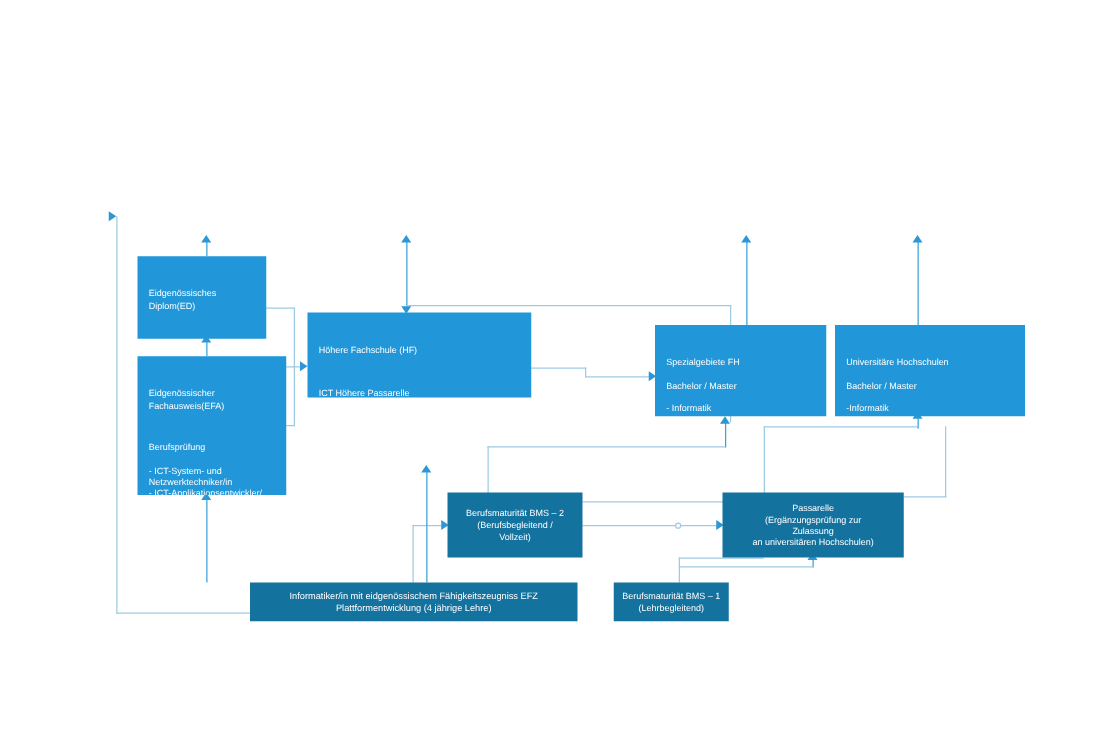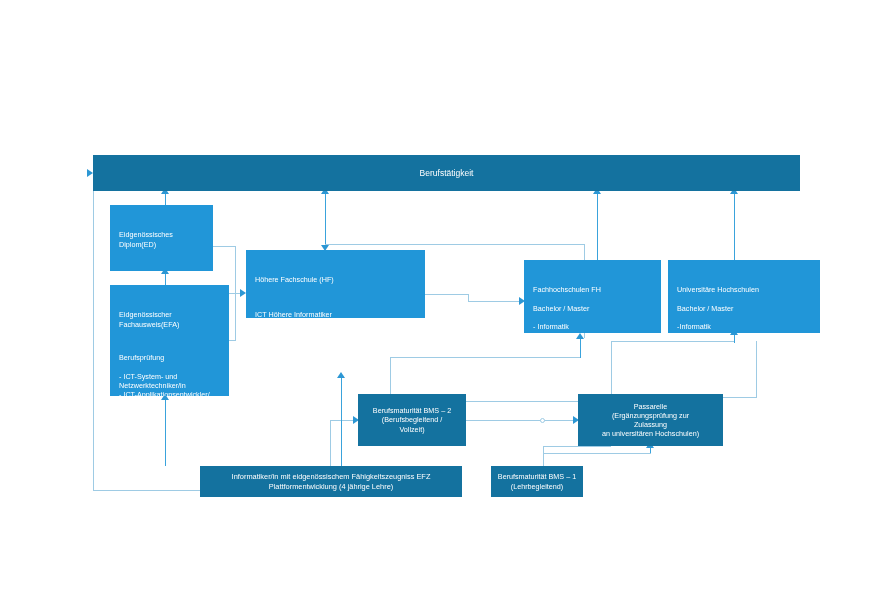--- a/index.html
+++ b/index.html
@@ -151,23 +151,20 @@
   <div class="ln v" style="left:543px; top:446px; height:20px;"></div>
   <div class="ln h" style="left:543px; top:446px; width:68px;"></div>
 
   <div class="ln v strong" style="left:650px; top:446px; height:8px;"></div>
   <div class="ln h" style="left:543px; top:453px; width:108px;"></div>
   <div class="arw up" style="left:646px; top:442px;"></div>
 
   <div class="ln h" style="left:723px; top:397px; width:34px;"></div>
   <div class="ln v" style="left:756px; top:341px; height:57px;"></div>
 
-  <div class="box dark center-text" style="left:93px; top:155px; width:707px; height:36px; font-size:8.5px;">
-    <div class="pad">Berufstätigkeit</div>
-  </div>
 
   <div class="box light" style="left:110px; top:205px; width:103px; height:66px; font-size:7.2px;">
     <div class="pad">
       <div class="t-title">Eidgenössisches
 Diplom(ED)</div>
       <div style="height:6px"></div>
       
       
     </div>
   </div>
@@ -185,32 +182,32 @@
 - Wirtschaftsinformatiker/in
 - Mediamatiker/in
 - Cyber Security Specialist</div>
     </div>
   </div>
 
   <div class="box light" style="left:246px; top:250px; width:179px; height:68px; font-size:7.2px;">
     <div class="pad">
       <div class="t-title">Höhere Fachschule (HF)</div>
       <div style="height:7px"></div>
-      <div class="t-sub">ICT Höhere Informatiker</div>
+      <div class="t-sub">ICT Höhere Passarelle</div>
       <div>- Dipl. Techniker/in HF:</div>
       
       
       
       
     </div>
   </div>
 
   <div class="box light" style="left:524px; top:260px; width:137px; height:73px; font-size:7.2px;">
     <div class="pad">
-      <div class="t-title">Fachhochschulen FH</div>
+      <div class="t-title">Spezialgebiete FH</div>
       <div class="t-title">Bachelor / Master</div>
       <div>- Informatik
 - Wirschaftsinformatik
 - Diverse Spezialgebiete (z.B
    Medizin-Informatik)</div>
     </div>
   </div>
 
   <div class="box light" style="left:668px; top:260px; width:152px; height:73px; font-size:7.2px;">
     <div class="pad">

